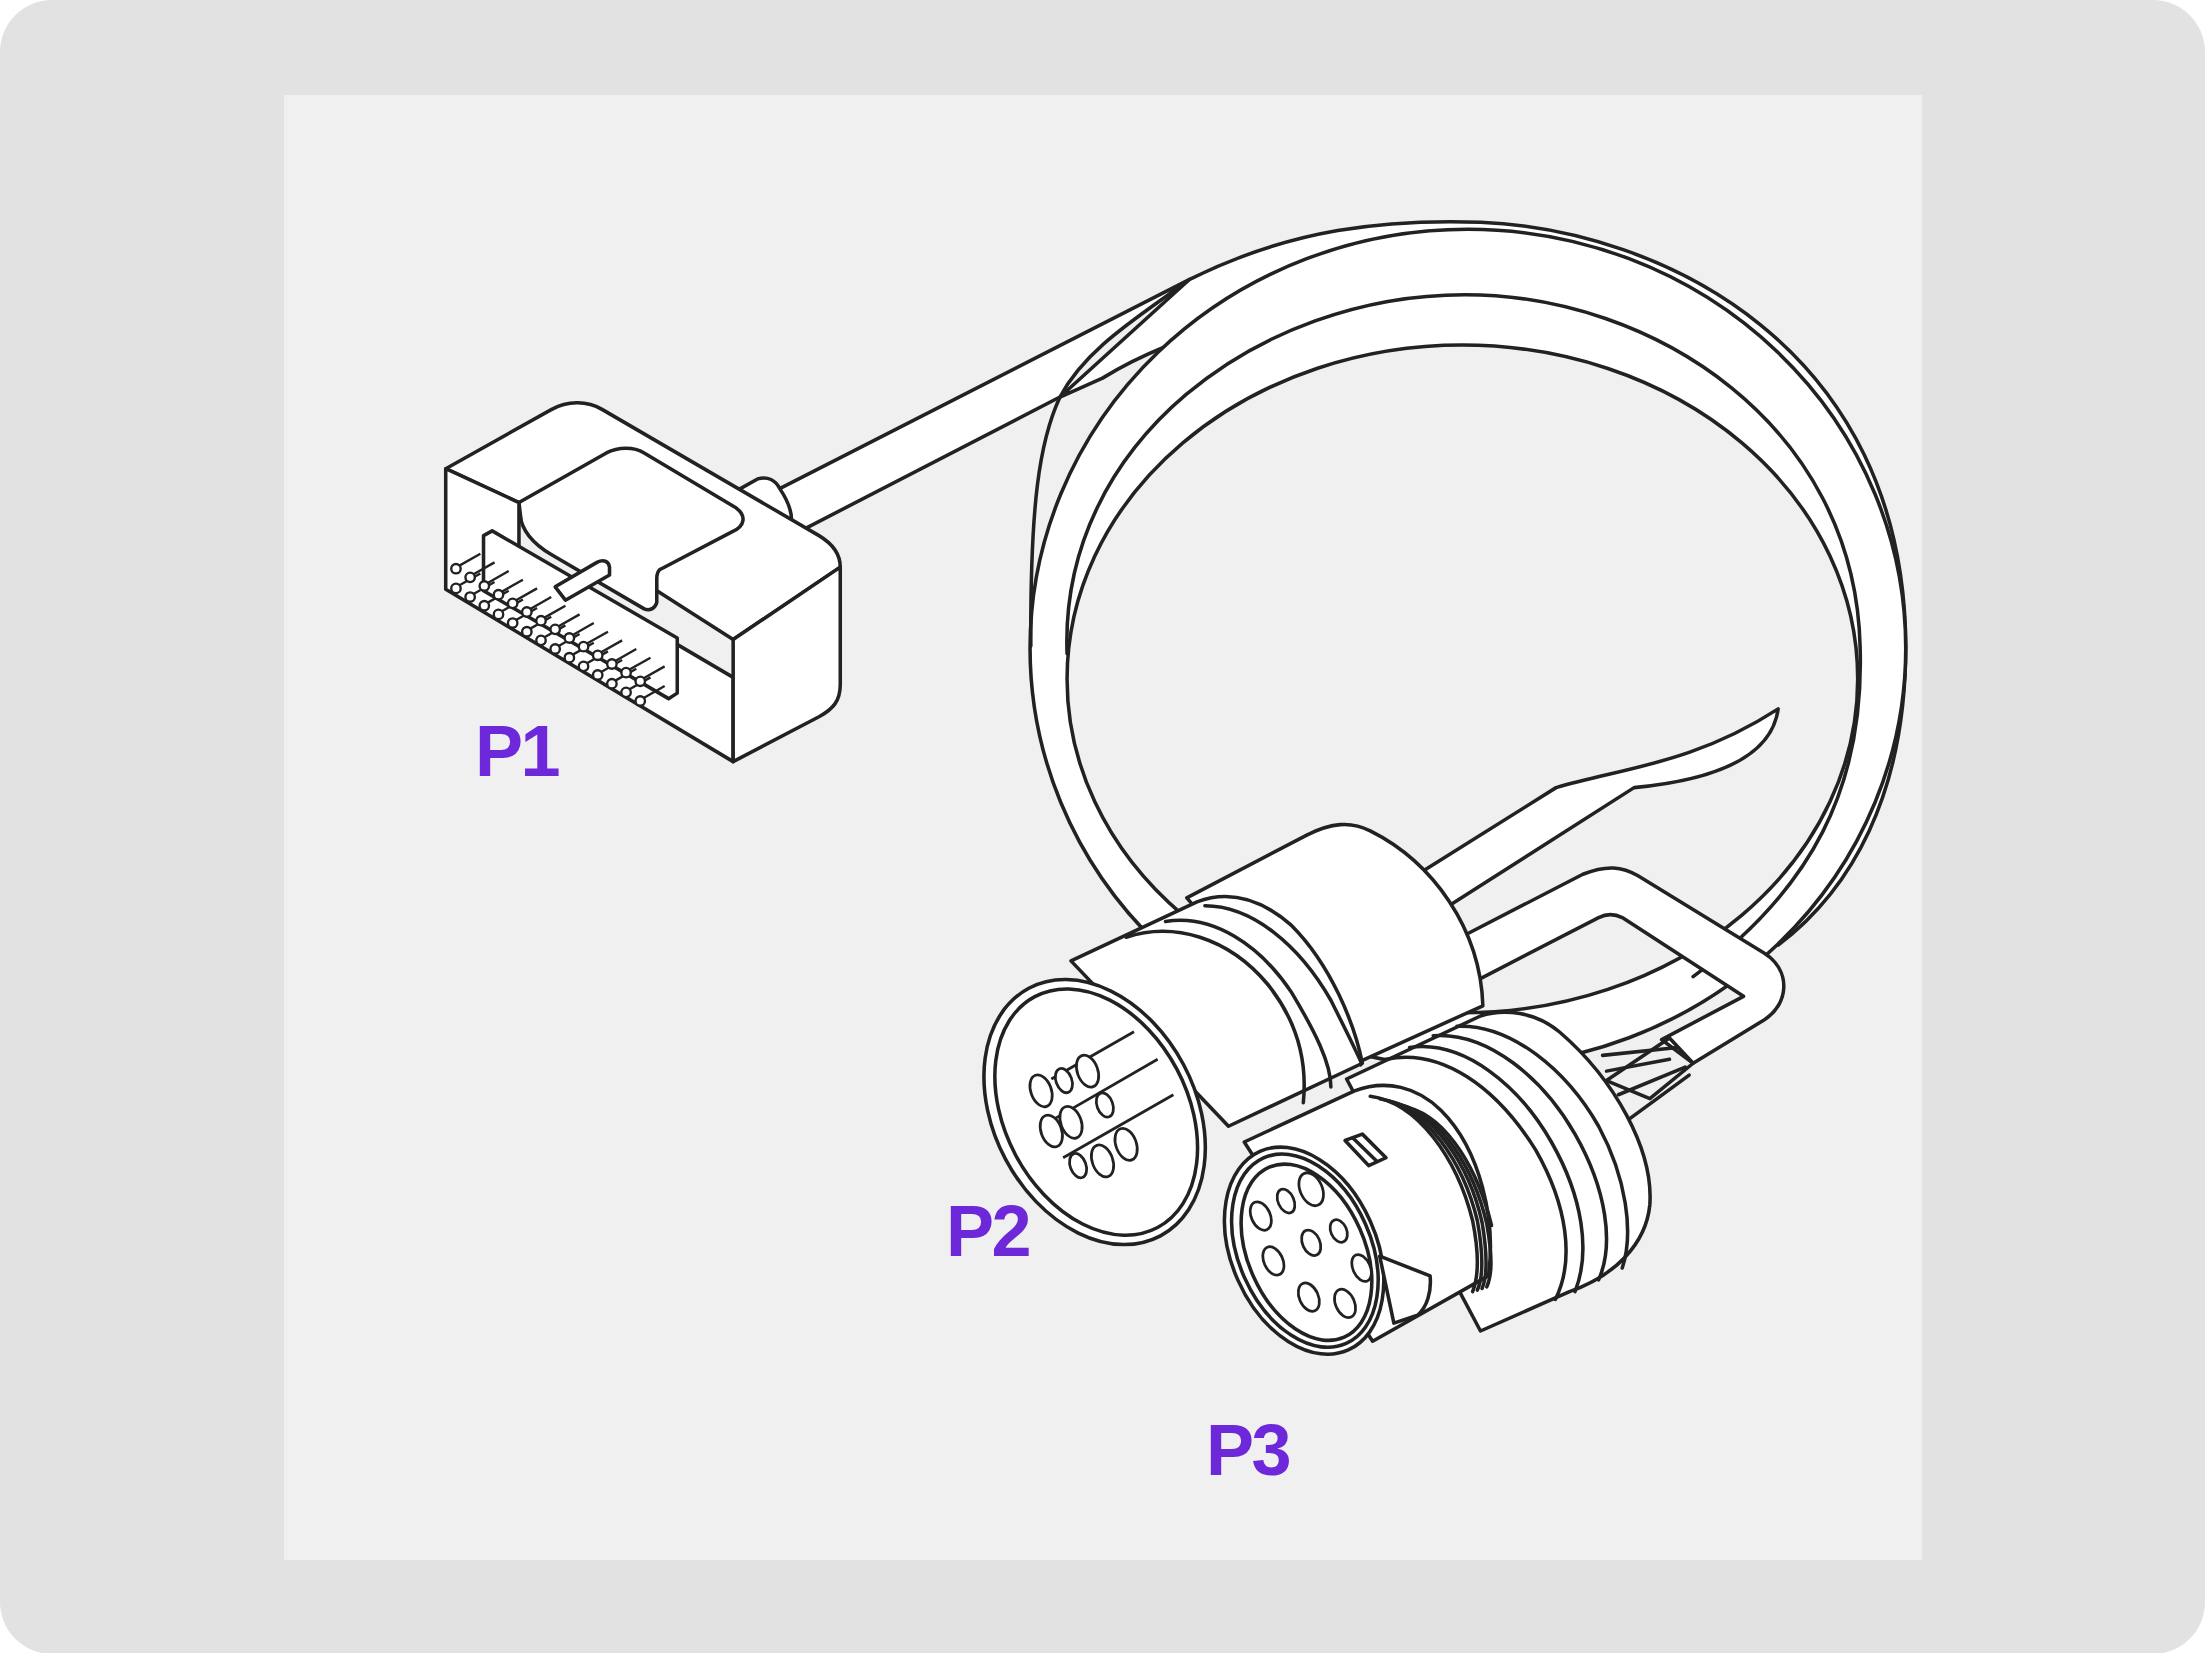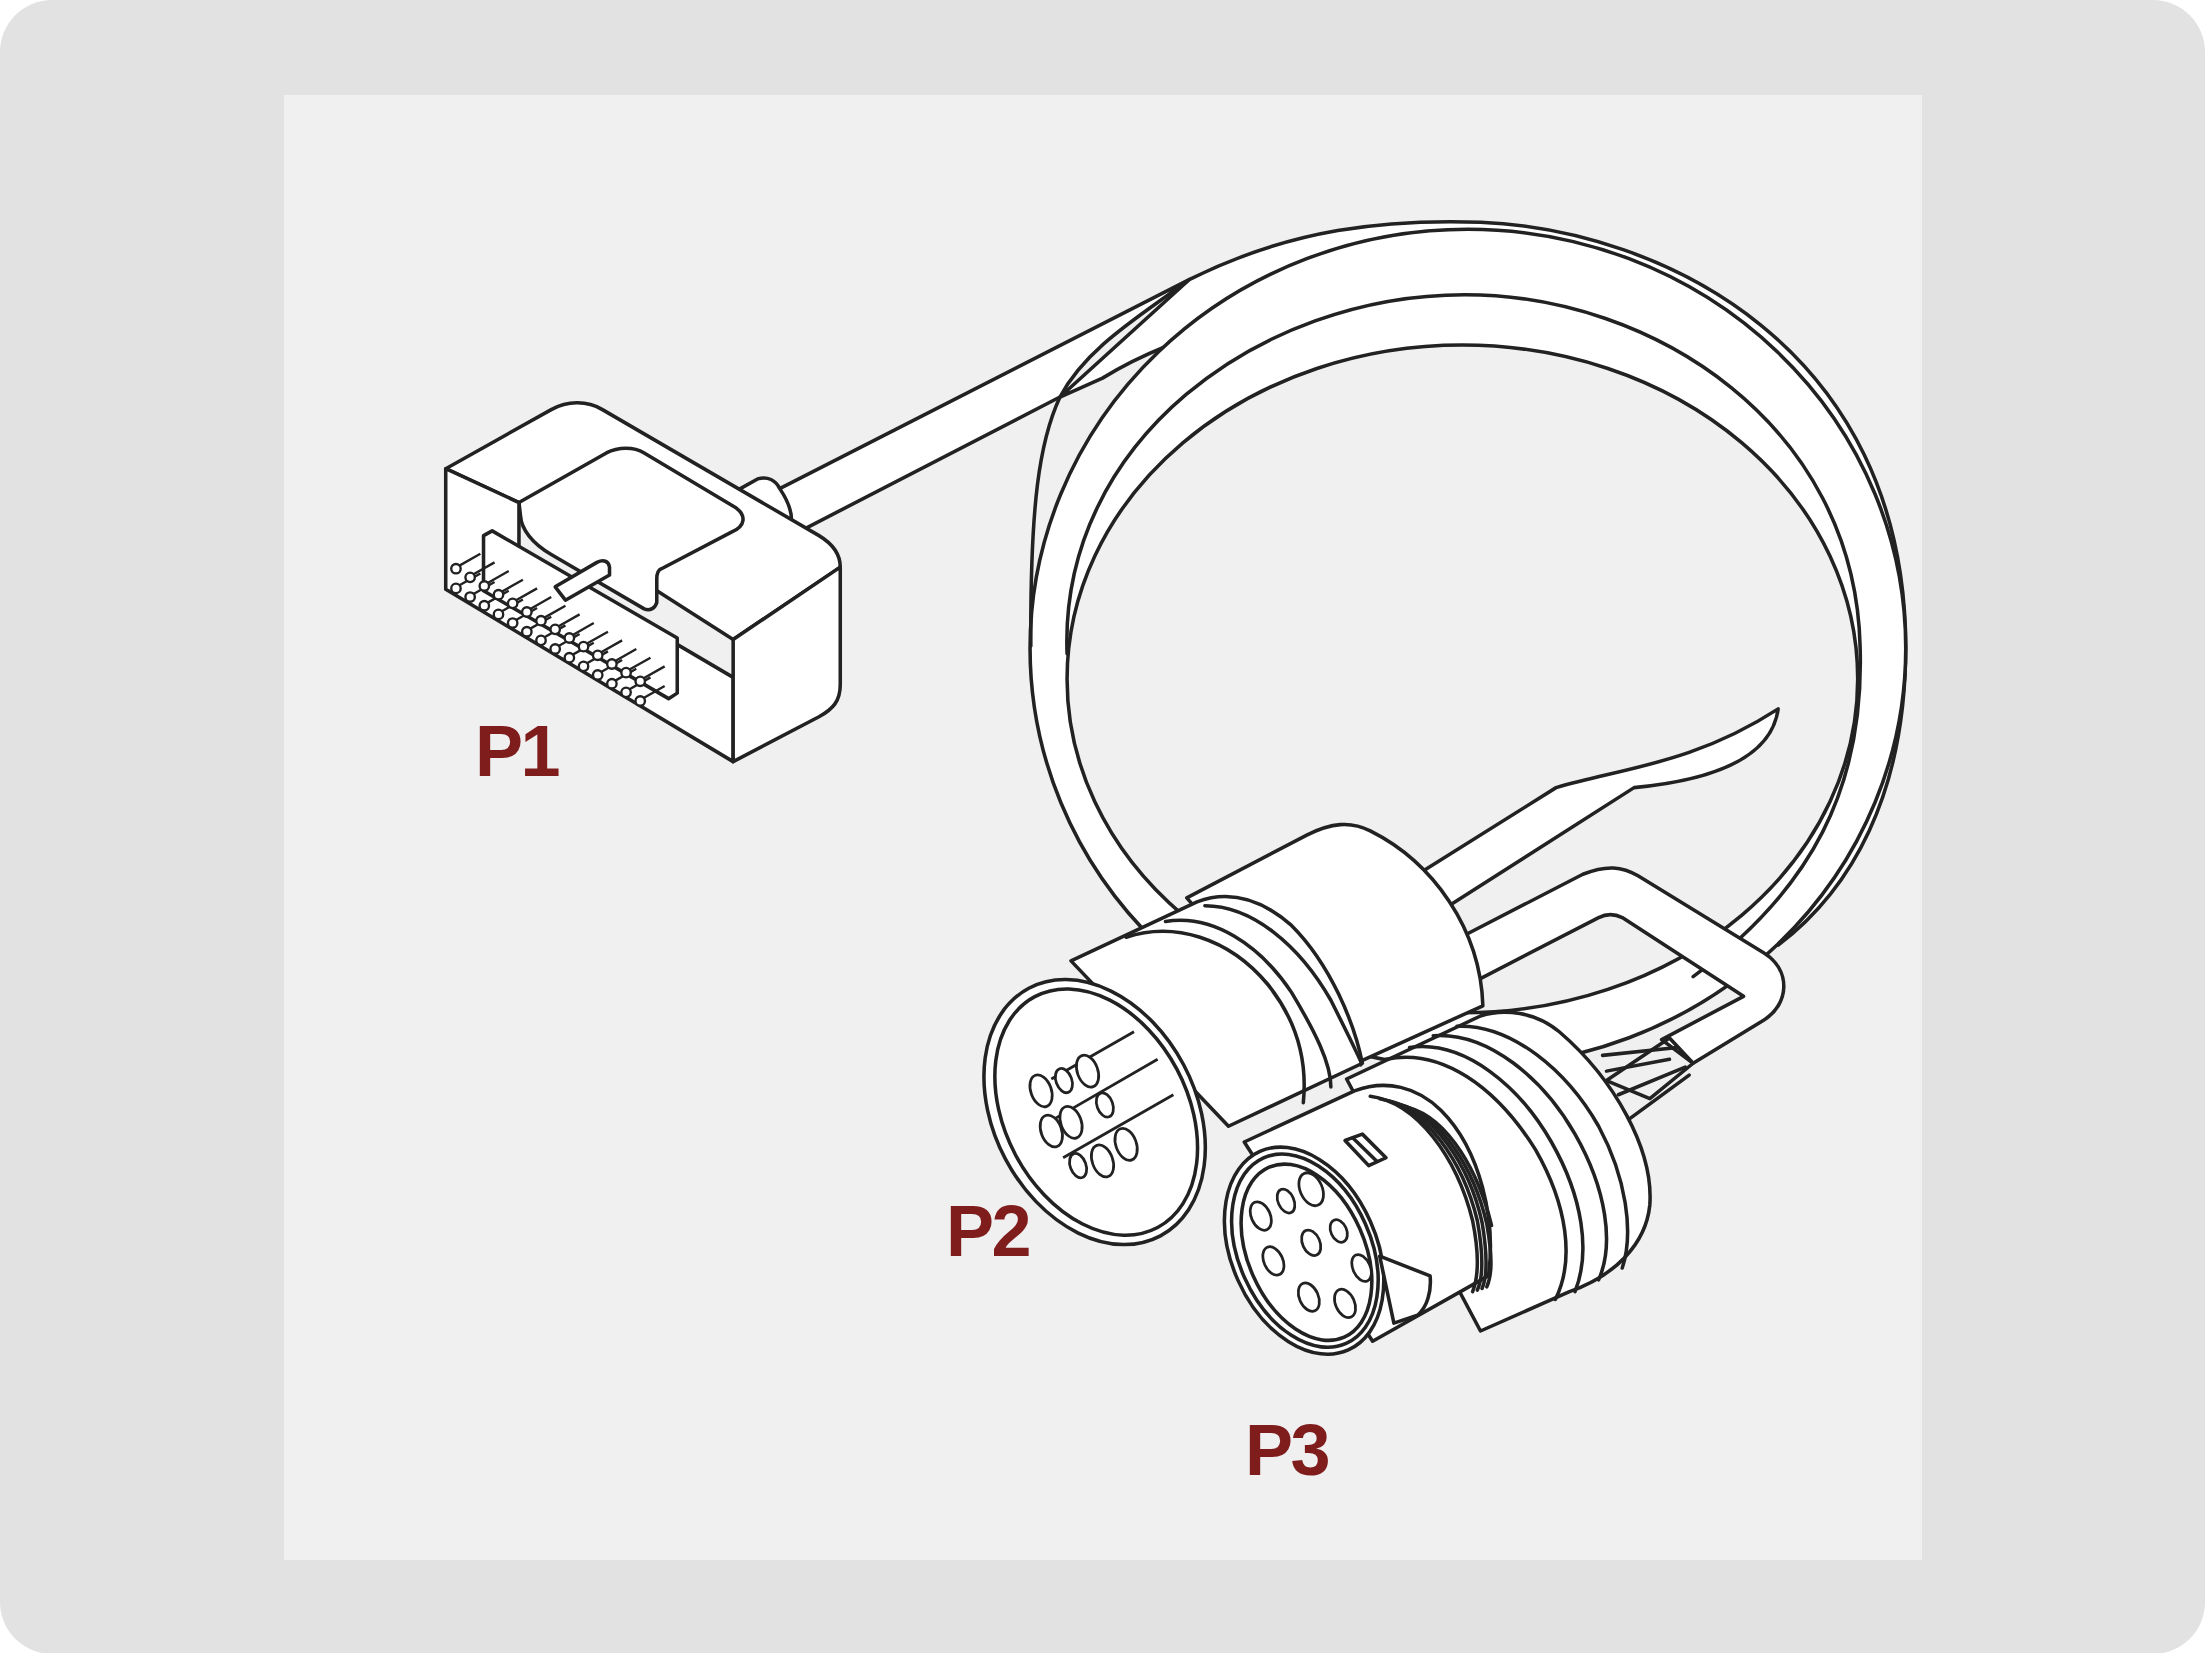--- a/index.html
+++ b/index.html
@@ -14,21 +14,21 @@
   .panel {
     position: absolute; left: 284px; top: 95px; width: 1638px; height: 1465px;
     background: #f0f0f0;
   }
   svg.art { position: absolute; left: 0; top: 0; width: 2205px; height: 1654px; }
   svg.art .s { fill: #ffffff; stroke: #222222; stroke-width: 4.5; stroke-linejoin: round; stroke-linecap: round; }
   svg.art .l { fill: none; stroke: #222222; stroke-width: 4.5; stroke-linejoin: round; stroke-linecap: round; }
   svg.art .t { fill: none; stroke: #222222; stroke-width: 3; }
   .label {
     position: absolute; font-family: "Liberation Sans", sans-serif; font-weight: 700;
-    font-size: 72px; line-height: 1; color: #7f1d1d; letter-spacing: -2.4px;
+    font-size: 72px; line-height: 1; color: #6d28d9; letter-spacing: -2.4px;
   }
 </style>
 </head>
 <body>
 
 <div class="frame"></div>
 <div class="panel"></div>
 
 <svg class="art" viewBox="0 0 2800 2100">
 
@@ -164,14 +164,14 @@
       <ellipse cx="1708" cy="1655" rx="12" ry="19" transform="rotate(-24 1708 1655)"></ellipse>
       <ellipse cx="1729" cy="1610" rx="11" ry="18" transform="rotate(-24 1729 1610)"></ellipse>
     </g>
 
     <path class="s" d="M1752,1595 L1816,1620 C1818,1640 1812,1660 1800,1670 L1770,1680 Z"></path>
   </g>
 </svg>
 
 <div class="label" style="left:475px; top:715px;">P1</div>
 <div class="label" style="left:946px; top:1195px;">P2</div>
-<div class="label" style="left:1206px; top:1414px;margin-left:39px;">P3</div>
+<div class="label" style="left:1206px; top:1414px;">P3</div>
 
 
 </body></html>

